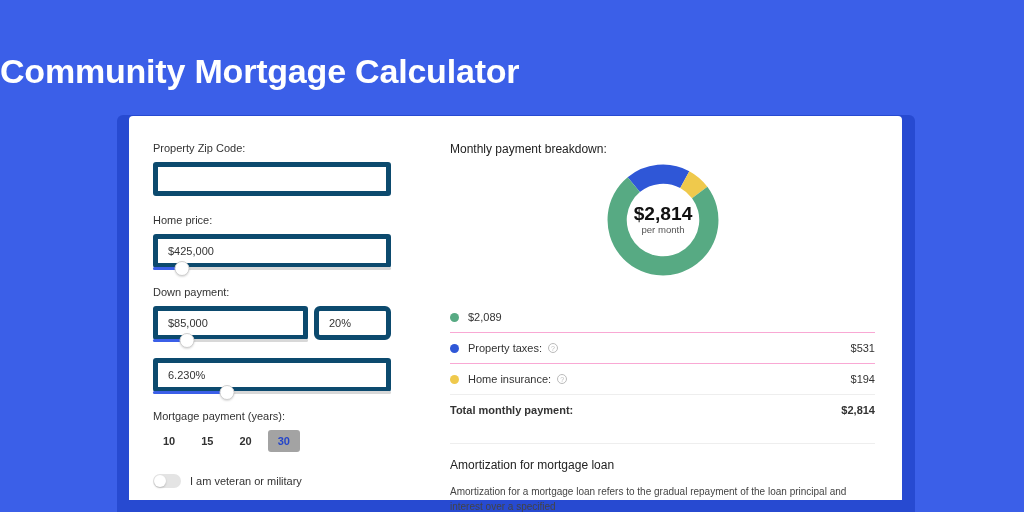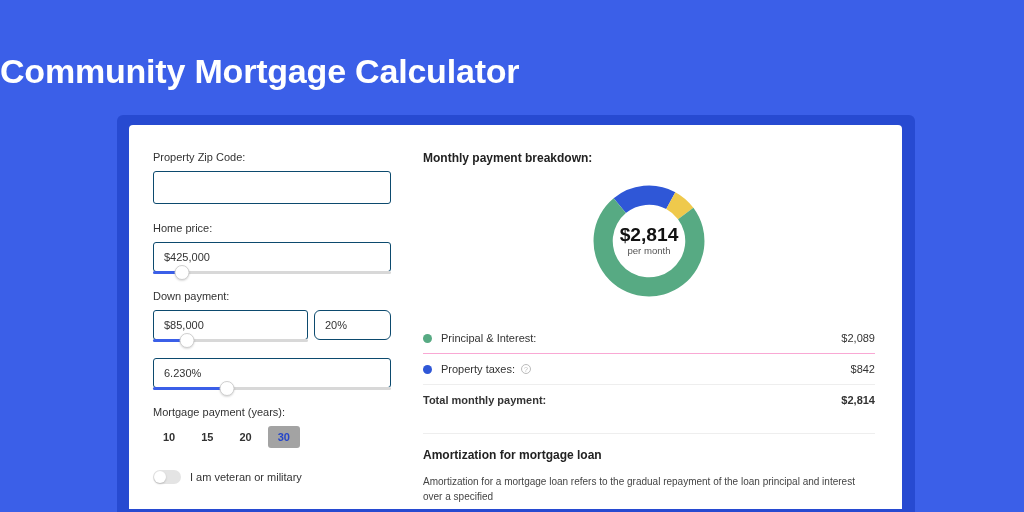--- a/index.html
+++ b/index.html
@@ -20,48 +20,49 @@
     position: absolute;
     top: 115px;
     left: 117px;
     width: 798px;
     height: 397px;
     background: #274ad1;
     border-radius: 6px 6px 0 0;
   }
   .card {
     position: absolute;
-    top: 125px;
+    top: 116px;
     left: 129px;
     width: 773px;
     height: 384px;
     background: #ffffff;
     border-radius: 4px 4px 0 0;
     display: flex;
     color: #222;
+    gap: 27px;
   }
   .left-col {
     width: 284px;
     padding: 26px 0 0 24px;
   }
   .right-col {
     flex: 1;
     padding: 26px 27px 0 10px;
   }
   .field-label {
     font-size: 11px;
     color: #333;
     font-weight: 400;
     margin-bottom: 8px;
     display: block;
   }
   .text-input {
     width: 238px;
     height: 30px;
-    border: 1px solid #0c4a6e;
+    border: 5px solid #0c4a6e;
     border-radius: 3px;
     padding: 12px 10px;
     font-size: 11px;
     color: #333;
     background: #fff;
   }
   .big-input {
     height: 33px;
   }
   .slider-wrap {
@@ -125,23 +126,22 @@
     left: 1px; top: 1px;
     width: 12px; height: 12px;
     background: #fff;
     border-radius: 50%;
     box-shadow: 0 1px 2px rgba(0,0,0,0.2);
   }
   .toggle-label { font-size: 11px; color: #333; }
 
   .breakdown-title {
     font-size: 12px;
-    font-weight: 700;
+    font-weight: 400;
     color: #222;
-    margin-bottom: 12px;
   }
   .donut-wrap {
     display: flex;
     justify-content: center;
     margin-bottom: 18px;
   }
   .donut-svg { width: 128px; height: 128px; }
   .donut-center-amount { font-size: 18px; font-weight: 700; fill: #111; }
   .donut-center-label { font-size: 9px; fill: #555; }
   .line-row {
@@ -169,21 +169,21 @@
     color: #bbb;
     display: inline-flex;
     align-items: center; justify-content: center;
     line-height: 1;
   }
   .amort-box {
     margin-top: 18px;
     border-top: 1px solid #eee;
     padding-top: 14px;
   }
-  .amort-title { font-size: 12px; font-weight: 700; margin-bottom: 12px; }
+  .amort-title { font-size: 12px; font-weight: 400; margin-bottom: 12px; }
   .amort-text { font-size: 10px; color: #444; line-height: 1.5; }
   .gap-after-first { margin-bottom: 18px; }
 </style>
 </head>
 <body>
 
 <div class="header-bar">
   <h1>Community Mortgage Calculator</h1>
 </div>
 
@@ -253,32 +253,37 @@
             <path d="M 41.61112274131518 -31.18516416835421 A 52 52 0 1 1 -33.146047466931854 -40.06668862434105 L -21.672415651455445 -26.19745025437684 A 34 34 0 1 0 27.207272561629154 -20.39029964853929 Z" fill="#57aa83"></path>
           </g>
         <text x="60" y="60" text-anchor="middle" class="donut-center-amount">$2,814</text>
         <text x="60" y="72" text-anchor="middle" class="donut-center-label">per month</text>
       </svg>
     </div>
 
     <div id="line-rows">
         <div class="line-row">
           <span class="dot" style="background: rgb(87, 170, 131);"></span>
-          <span class="line-label">
-            <span>Principal &amp; Interest:</span>
-          </span>
           <span class="line-val">$2,089</span>
         </div>
         <div class="line-row">
           <span class="dot" style="background: rgb(47, 87, 215);"></span>
           <span class="line-label">
             <span>Property taxes:</span>
             <span class="info-ic">?</span>
           </span>
-          <span class="line-val">$842</span>
+          <span class="line-val">$531</span>
+        </div>
+        <div class="line-row">
+          <span class="dot" style="background: rgb(239, 201, 76);"></span>
+          <span class="line-label">
+            <span>Home insurance:</span>
+            <span class="info-ic">?</span>
+          </span>
+          <span class="line-val">$194</span>
         </div>
       </div>
 
     <div class="line-row total">
       <span class="line-label">Total monthly payment:</span>
       <span class="line-val">$2,814</span>
     </div>
 
     <div class="amort-box">
       <div class="amort-title">Amortization for mortgage loan</div>

